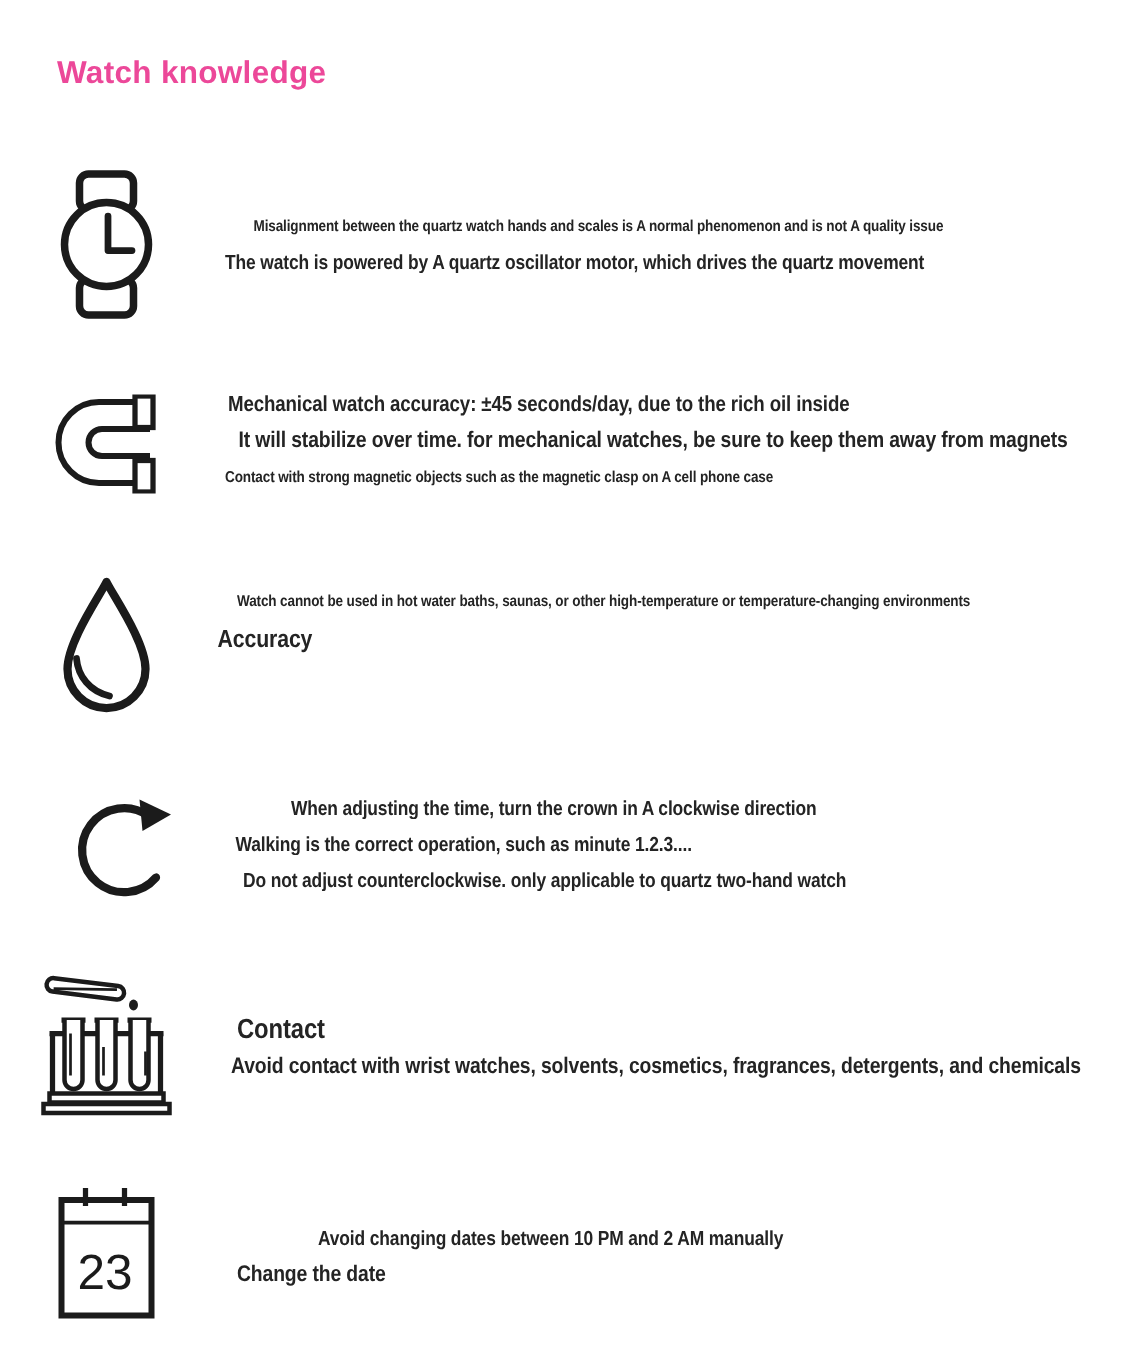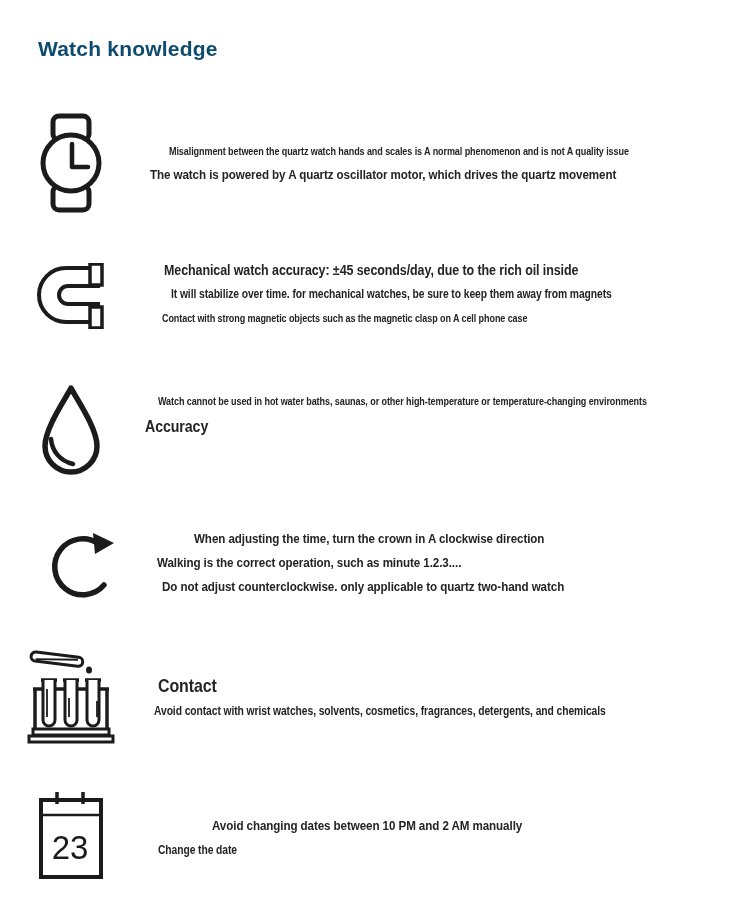--- a/index.html
+++ b/index.html
@@ -1,38 +1,38 @@
 <!DOCTYPE html>
 <html><head>
 <meta charset="utf-8">
 <style>
   html,body{margin:0;padding:0;}
   body{
     width:750px;height:909px;background:#ffffff;position:relative;overflow:hidden;
     font-family:"Liberation Sans", sans-serif;color:#222222;
   }
   .page-title{
-    position:absolute;left:38px;top:37px;font-size:21px;font-weight:bold;color:#0c4a6e;
+    position:absolute;left:38px;top:37px;font-size:21px;font-weight:bold;color:#ec4899;
     letter-spacing:.2px;white-space:nowrap;
   }
   .section{position:absolute;left:0;width:717px;display:flex;align-items:flex-start;}
   .icon-col{width:142px;flex:none;display:flex;justify-content:center;}
   .text-col{flex:1;min-width:0;}
   .line{white-space:nowrap;line-height:24px;font-weight:bold;color:#242424;}
   .sq{display:inline-block;transform:scaleX(.86);transform-origin:0 50%;letter-spacing:-.1px;white-space:nowrap;}
   .t-xs{font-size:10.5px;}
-  .t-sm{font-size:12px;}
+  .t-sm{font-size:15px;}
   .t-md{font-size:13.5px;}
   .t-lg{font-size:14.5px;}
   .t-xl{font-size:16.5px;line-height:26px;}
   .t-xxl{font-size:18.5px;line-height:27px;}
   .i0{margin-left:16px;} .i3{margin-left:3px;} .i5{margin-left:5px;} .i8{margin-left:8px;}
   .i10{margin-left:10px;} .i12{margin-left:12px;} .i17{margin-left:17px;}
   .i27{margin-left:27px;} .i40{margin-left:40px;} .i70{margin-left:70px;}
-  .sec-1{top:113px;} .sec-2{top:256px;gap:12px;} .sec-3{top:383px;}
+  .sec-1{top:113px;} .sec-2{top:256px;} .sec-3{top:383px;}
   .sec-4{top:520px;padding-left:12px;} .sec-5{top:641px;} .sec-6{top:788px;}
   .pt-2{padding-top:2px;} .pt-6{padding-top:6px;} .pt-7{padding-top:7px;}
   .pt-26{padding-top:26px;} .pt-31{padding-top:31px;}
   .mt-2{margin-top:2px;} .mt-3{margin-top:3px;} .mt-7{margin-top:7px;}
   svg{display:block;}
 </style>
 </head>
 <body>
 
 <div class="page-title">Watch knowledge</div>

